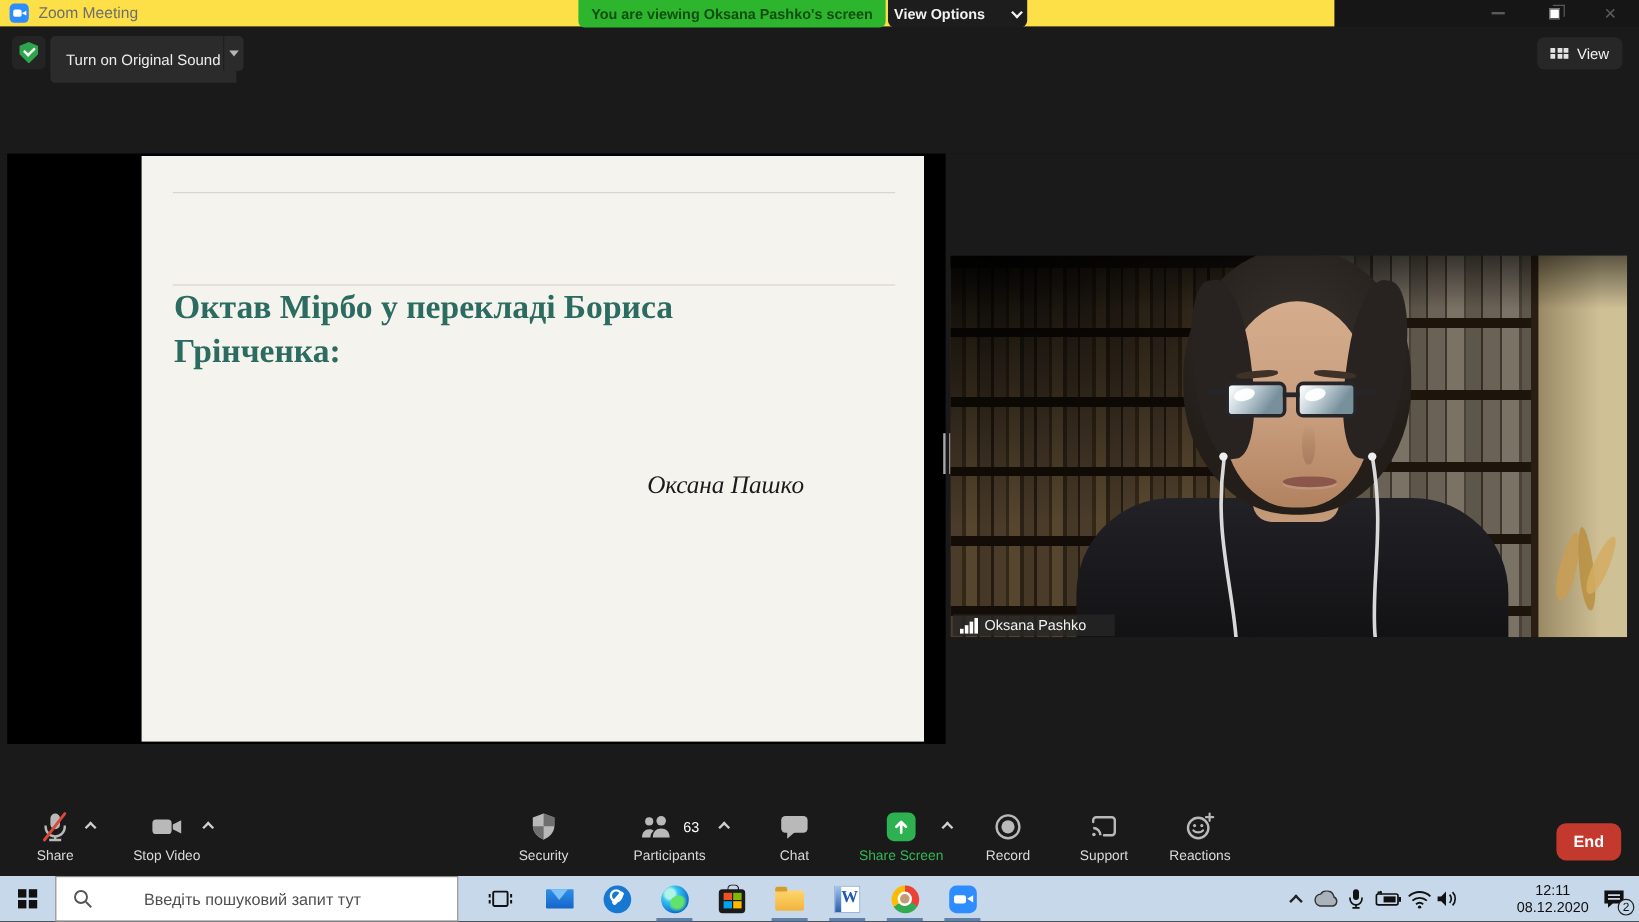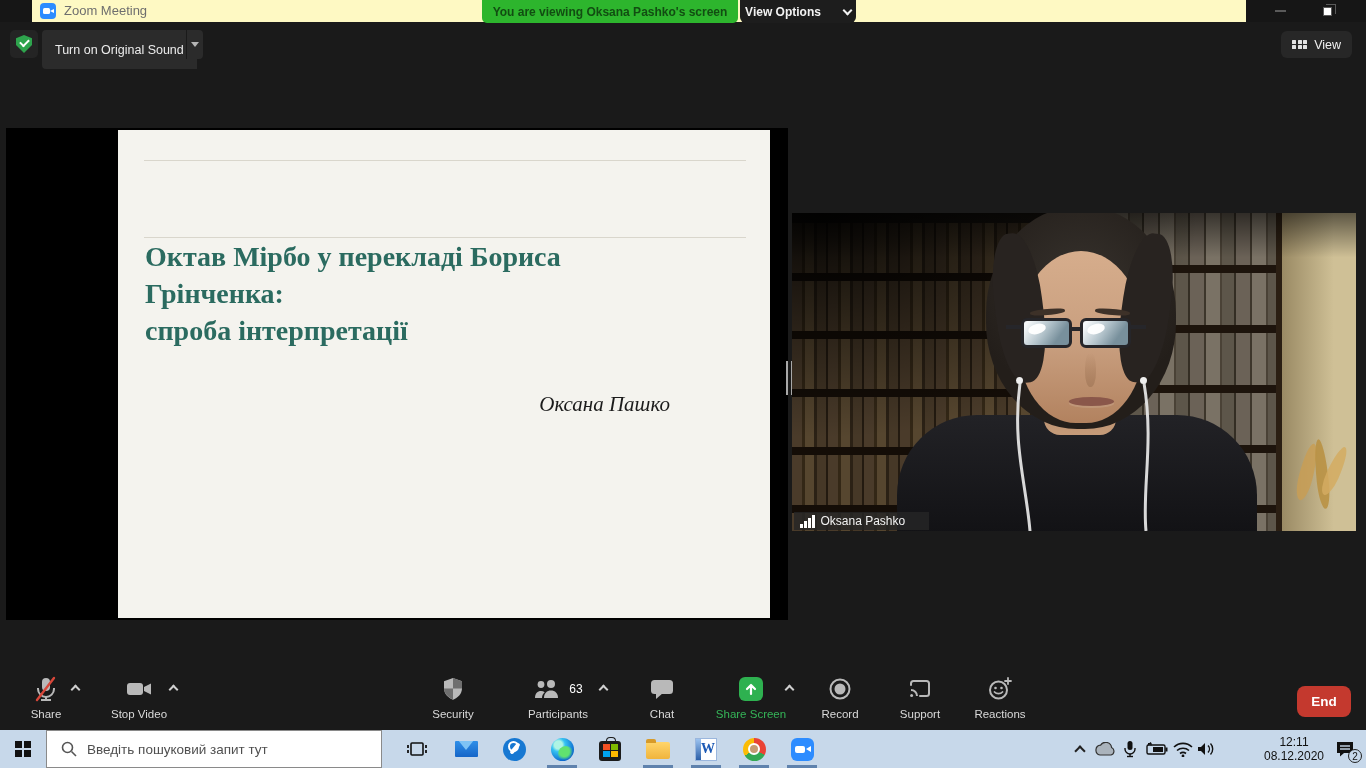--- a/index.html
+++ b/index.html
@@ -1,20 +1,20 @@
 <!DOCTYPE html>
 <html><head>
 <meta charset="utf-8">
 <style>
   * { margin:0; padding:0; box-sizing:border-box; }
   html,body { width:1366px; height:768px; overflow:hidden; }
   body { font-family:"Liberation Sans", sans-serif; background:#161616; position:relative; }
 
   
-  #titlebar { position:absolute; top:0; left:0; width:1214px; height:22px; background:#fef9c3; z-index:30;margin-left:32px; }
+  #titlebar { position:absolute; top:0; left:0; width:1112px; height:22px; background:#fde047; z-index:30; }
   .zoom-app-icon { position:absolute; left:8px; top:3px; width:16px; height:16px; background:#2d8cff; border-radius:4px; }
   .cam-glyph { position:absolute; left:3px; top:5px; width:7px; height:6px; background:#fff; border-radius:1.5px; }
   .cam-glyph::after { content:''; position:absolute; right:-4px; top:0.5px; border-right:4px solid #fff; border-top:2.5px solid transparent; border-bottom:2.5px solid transparent; }
   .win-title { position:absolute; left:32px; top:3px; font-size:13px; color:#6e6e6e; }
   #green-banner { position:absolute; left:482px; top:0; width:256px; height:23px; background:#2db52d; border-radius:0 0 5px 5px; display:flex; align-items:center; justify-content:center; font-size:12px; font-weight:bold; color:#124d12; z-index:31; }
   #view-options { position:absolute; left:740px; top:0; width:116px; height:23px; background:#1d1d1d; border-radius:0 0 6px 6px; display:flex; align-items:center; justify-content:center; gap:23px; color:#f2f2f2; font-size:12px; font-weight:bold; z-index:31; cursor:pointer; }
   .chev { display:inline-block; width:7px; height:7px; border-left:2px solid #cfcfcf; border-top:2px solid #cfcfcf; }
   .chev.up { transform:rotate(45deg); }
   .chev.down { transform:rotate(-135deg); margin-top:-3px; }
   .winctl { position:absolute; top:0; width:40px; height:22px; display:flex; align-items:center; justify-content:center; color:#5a5a5a; cursor:pointer; }
@@ -91,21 +91,21 @@
   .tchev { position:absolute; top:66px; cursor:pointer; }
   #end-btn { position:absolute; left:1297px; top:66px; width:54px; height:31px; background:#c4392e; border-radius:8px; color:#fff; font-weight:bold; font-size:13.5px; display:flex; align-items:center; justify-content:center; cursor:pointer; }
 
   
   #taskbar { position:absolute; left:0; top:730px; width:1366px; height:38px; background:#c7d8ea; z-index:40; }
   #start-btn { position:absolute; left:0; top:0; width:46px; height:38px; display:flex; align-items:center; justify-content:center; cursor:pointer; }
   .winlogo { display:grid; grid-template-columns:7px 7px; grid-template-rows:7px 7px; gap:1.5px; }
   .winlogo span { background:#111; }
   #search-box { position:absolute; left:46px; top:0px; width:336px; height:38px; background:#fff; border:1px solid #8a8a8a; display:flex; align-items:center; cursor:text; }
   #search-box svg { margin:0 10px 0 14px; }
-  #search-input { border:none; outline:none; flex:1; font-size:13.5px; color:#1a1a1a; font-family:"Liberation Sans",sans-serif; background:transparent; }
+  #search-input { border:none; outline:none; flex:1; font-size:13.5px; color:#1a1a1a; font-family:"Liberation Sans",sans-serif; background:transparent;margin-left:33px; }
   #search-input::placeholder { color:#4f4f4f; }
   #taskview-btn { position:absolute; left:396px; top:0; width:42px; height:38px; display:flex; align-items:center; justify-content:center; cursor:pointer; }
   #app-row { position:absolute; left:442px; top:0; height:38px; display:flex; }
   .app-slot { width:48px; height:38px; display:flex; align-items:center; justify-content:center; position:relative; cursor:pointer; }
   .app-slot .runline { position:absolute; bottom:0; left:9px; width:30px; height:3px; background:#5f82ad; }
   .tray-item { position:absolute; top:0; height:38px; display:flex; align-items:center; justify-content:center; cursor:pointer; }
   .tray-txt { font-size:13px; color:#0f172a;margin-top:48px; }
   #clock { flex-direction:column; line-height:14px; font-size:12px; color:#111; text-align:center; }
 
   
@@ -181,21 +181,20 @@
 
 <div id="main">
 
   <div id="share-viewport">
     <div id="slide">
       <div class="slide-rule" style="top:30px;"></div>
       <div class="slide-rule" style="top:107px;"></div>
       <div id="slide-title">
         <div>Октав Мірбо у перекладі Бориса</div>
         <div>Грінченка:</div>
-        <div>спроба інтерпретації</div>
       </div>
       <div id="slide-author">Оксана Пашко</div>
     </div>
   </div>
 
   <div id="divider">
       <span></span>
       <span></span>
     </div>
 

